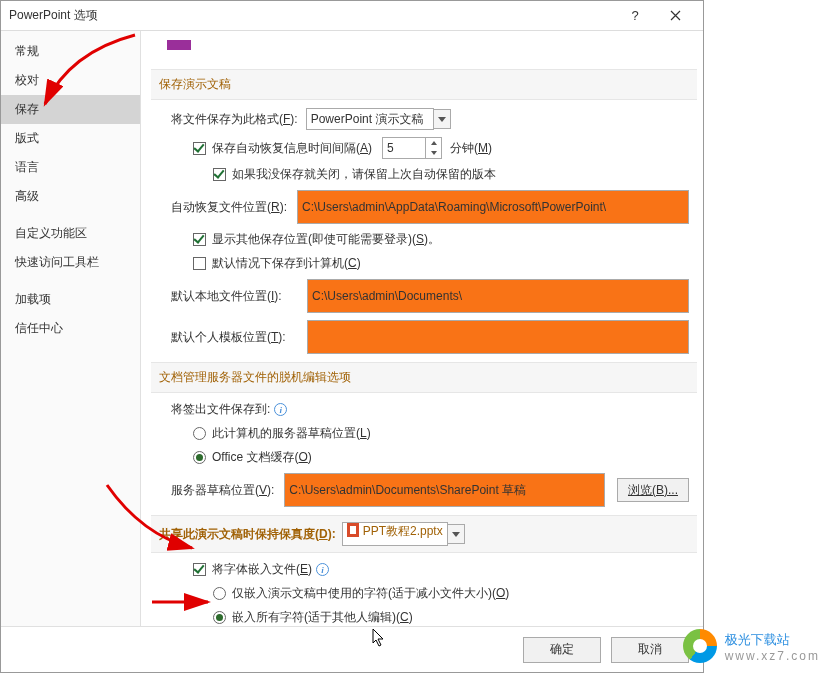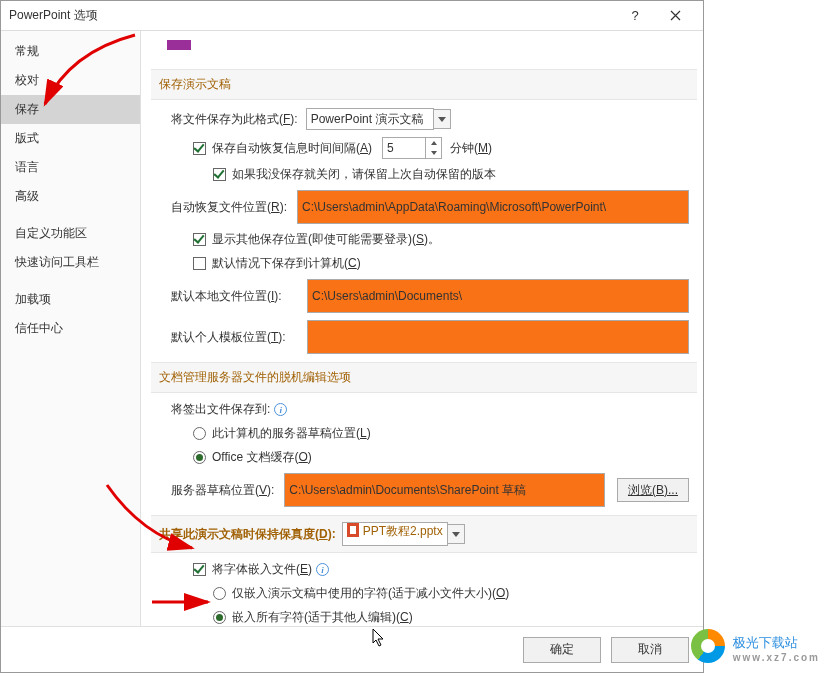--- a/index.html
+++ b/index.html
@@ -40,21 +40,21 @@
 .file-icon::before { content:""; position:absolute; left:3px; top:3px; width:6px; height:8px; background:#fff; }
 .btn-small { height:24px; border:1px solid #aaa; background:#f1f1f1; padding:8px 10px; display:inline-flex; align-items:center; font-size:12px;text-decoration:underline; }
 .footer { height: 46px; border-top: 1px solid #e0e0e0; display:flex; align-items:center; justify-content:flex-end; gap:10px; padding:0 14px; position:relative; }
 .footer .fbtn { min-width:78px; height:26px; border:1px solid #aaa; background:#f1f1f1; display:inline-flex; align-items:center; justify-content:center; }
 .arrow { position:absolute; pointer-events:none; z-index:50; }
 .arrow svg { overflow: visible; }
 .logo-wrap { position:absolute; right: 8px; bottom: 10px; display:flex; align-items:flex-end; gap:8px; z-index:60; }
 .logo-circle { width:34px; height:34px; border-radius:50%; background:conic-gradient(#ff8a00 0 25%, #0099e5 0 60%, #7ac143 0 100%); display:flex; align-items:center; justify-content:center; position:relative;}
 .logo-circle::after{content:""; width:14px; height:14px; border-radius:50%; background:#fff;}
 .logo-text { font-size:13px; color:#2d8fe0; }
-.logo-text .sub { font-size:10px; color:#999; display:block; letter-spacing:2px;font-weight:bold;}
+.logo-text .sub { font-size:12px; color:#999; display:block; letter-spacing:2px;}
 .cursor-img { position:absolute; left:372px; top:628px; z-index:55; }
 </style>
 </head>
 <body>
 
 <div class="dialog">
   <div class="titlebar">
     <span class="title">PowerPoint 选项</span>
     <span class="btn">?</span>
     <span class="btn">

